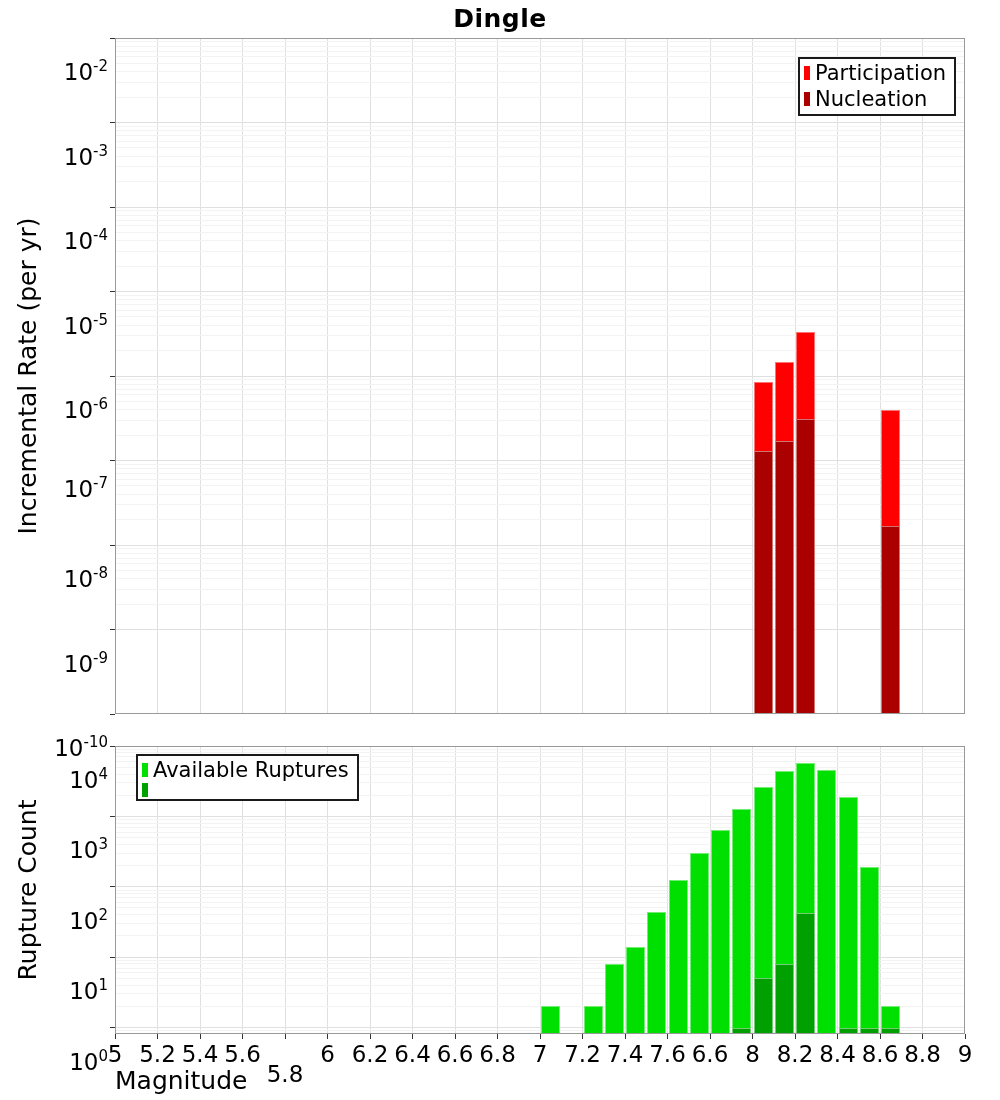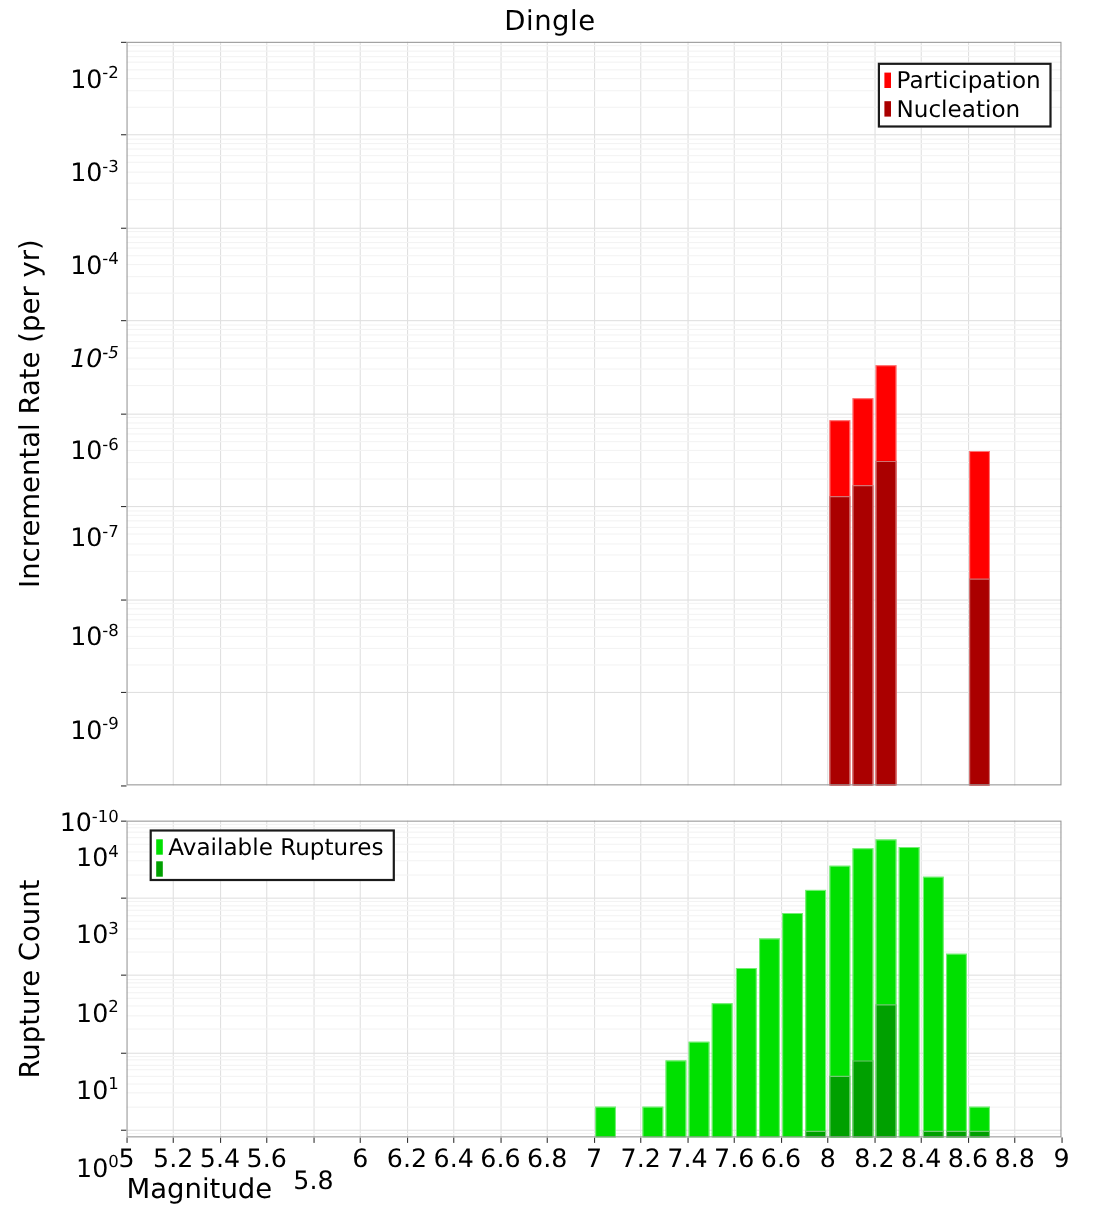--- a/index.html
+++ b/index.html
@@ -3,21 +3,21 @@
 <meta charset="utf-8">
 <style>
   html,body { margin:0; padding:0; background:#fff; }
   #figure {
     position:relative; width:1000px; height:1100px; background:#ffffff;
     font-family:"DejaVu Sans", "Liberation Sans", sans-serif; color:#000;
     overflow:hidden;
   }
   .chart-title {
     position:absolute; left:0; right:0; top:4px; text-align:center;
-    font-size:25px; font-weight:normal; letter-spacing:0.5px;
+    font-size:25px; font-weight:bold; letter-spacing:0.5px;
   }
   .panel {
     position:absolute; left:115px; width:850px; background:#fff;
   }
   #panel-top    { top:38px;  height:676px; }
   #panel-bottom { top:746px; height:288px; }
   .panel-border {
     position:absolute; left:0; top:0; right:0; bottom:0;
     border:1px solid #999; pointer-events:none; z-index:30;
   }
@@ -266,21 +266,21 @@
     </div>
   </div>
 
   <div id="axes-layer">
       <div class="ytick-label" style="position: absolute; top: 24px;">10<sup>-2</sup></div>
       <div class="tickmark" style="left: 110px; top: 37.5px; width: 5px; height: 1px;"></div>
       <div class="ytick-label" style="position: absolute; top: 108.5px;">10<sup>-3</sup></div>
       <div class="tickmark" style="left: 110px; top: 122px; width: 5px; height: 1px;"></div>
       <div class="ytick-label" style="position: absolute; top: 193px;">10<sup>-4</sup></div>
       <div class="tickmark" style="left: 110px; top: 206.5px; width: 5px; height: 1px;"></div>
-      <div class="ytick-label" style="position: absolute; top: 277.5px; font-style: italic;">10<sup>-5</sup></div>
+      <div class="ytick-label" style="position: absolute; top: 277.5px;">10<sup>-5</sup></div>
       <div class="tickmark" style="left: 110px; top: 291px; width: 5px; height: 1px;"></div>
       <div class="ytick-label" style="position: absolute; top: 362px;">10<sup>-6</sup></div>
       <div class="tickmark" style="left: 110px; top: 375.5px; width: 5px; height: 1px;"></div>
       <div class="ytick-label" style="position: absolute; top: 441px;">10<sup>-7</sup></div>
       <div class="tickmark" style="left: 110px; top: 460px; width: 5px; height: 1px;"></div>
       <div class="ytick-label" style="position: absolute; top: 531px;">10<sup>-8</sup></div>
       <div class="tickmark" style="left: 110px; top: 544.5px; width: 5px; height: 1px;"></div>
       <div class="ytick-label" style="position: absolute; top: 615.5px;">10<sup>-9</sup></div>
       <div class="tickmark" style="left: 110px; top: 629px; width: 5px; height: 1px;"></div>
       <div class="ytick-label" style="position: absolute; top: 700px;">10<sup>-10</sup></div>

